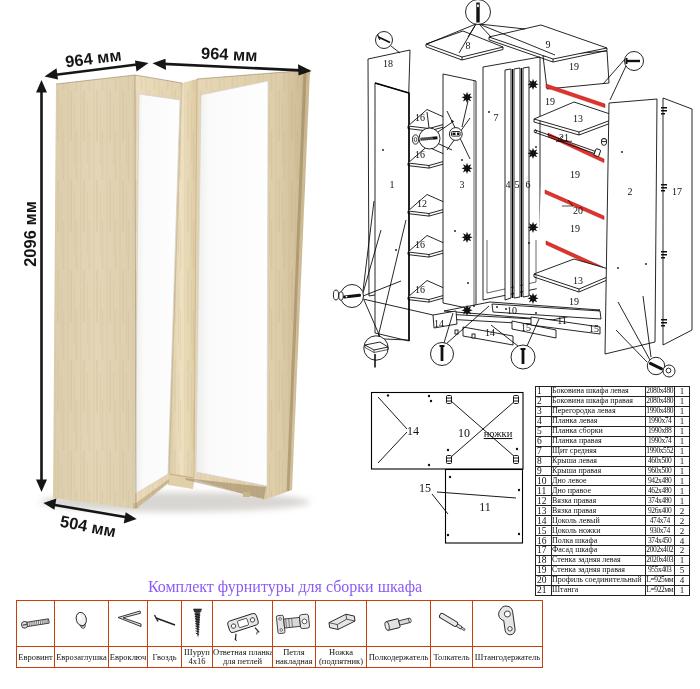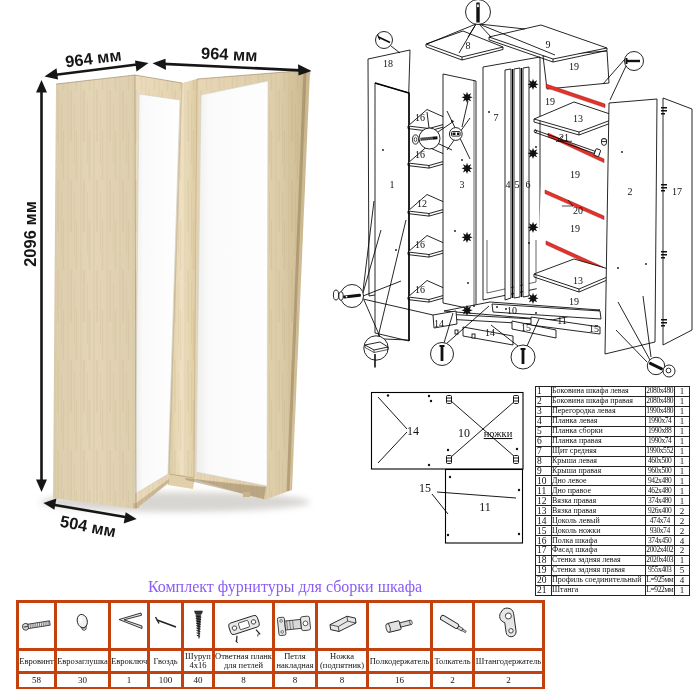--- a/index.html
+++ b/index.html
@@ -7,21 +7,21 @@
 .abs{position:absolute;}
 #title{left:0px;top:578px;width:570px;text-align:center;font-size:16px;color:#8b5cf6;}
 table{border-collapse:collapse;}
 #parts{left:535px;top:386px;width:154px;table-layout:fixed;}
 #parts td{border:1px solid #222;font-size:8px;color:#111;line-height:8px;padding:0;height:8.95px;white-space:nowrap;overflow:hidden;}
 #parts td.n{text-align:left;font-size:9.5px;padding-left:1px;}
 #parts td.nm{text-align:left;}
 #parts td.sz{text-align:center;padding-right:0.5px;font-size:7.5px;letter-spacing:-0.4px;}
 #parts td.q{text-align:center;font-size:9px;}
 #hw{left:16px;top:600px;table-layout:fixed;width:526px;}
-#hw td{border:3px solid #c2410c;font-size:8.5px;color:#111;text-align:center;vertical-align:middle;padding:0;line-height:9px;overflow:hidden;}
+#hw td{border:1px solid #c2410c;font-size:8.5px;color:#111;text-align:center;vertical-align:middle;padding:0;line-height:9px;overflow:hidden;}
 #hw tr.ic td{height:45px;}
 #hw tr.lb td{height:20px;white-space:nowrap;}
 #hw tr.qt td{height:13px;font-size:9px;}
 </style>
 </head>
 <body>
 <div id="page">
 <svg class="abs" style="left:0;top:0" width="700" height="689" viewBox="0 0 700 689">
 <defs>
 <linearGradient id="gA" x1="0" y1="0" x2="1" y2="0">
@@ -663,28 +663,15 @@
 <td>Евроключ</td>
 <td>Гвоздь</td>
 <td>Шуруп<br>4х16</td>
 <td>Ответная планка<br>для петлей</td>
 <td>Петля<br>накладная</td>
 <td>Ножка<br>(подпятник)</td>
 <td>Полкодержатель</td>
 <td>Толкатель</td>
 <td>Штангодержатель</td>
 </tr>
-<tr class="qt">
-<td>58</td>
-          <td>30</td>
-          <td>1</td>
-          <td>100</td>
-          <td>40</td>
-          <td>8</td>
-          <td>8</td>
-          <td>8</td>
-          <td>16</td>
-          <td>2</td>
-          <td>2</td>
-</tr>
 </tbody>
 </table>
 </div>
 
 </body></html>

